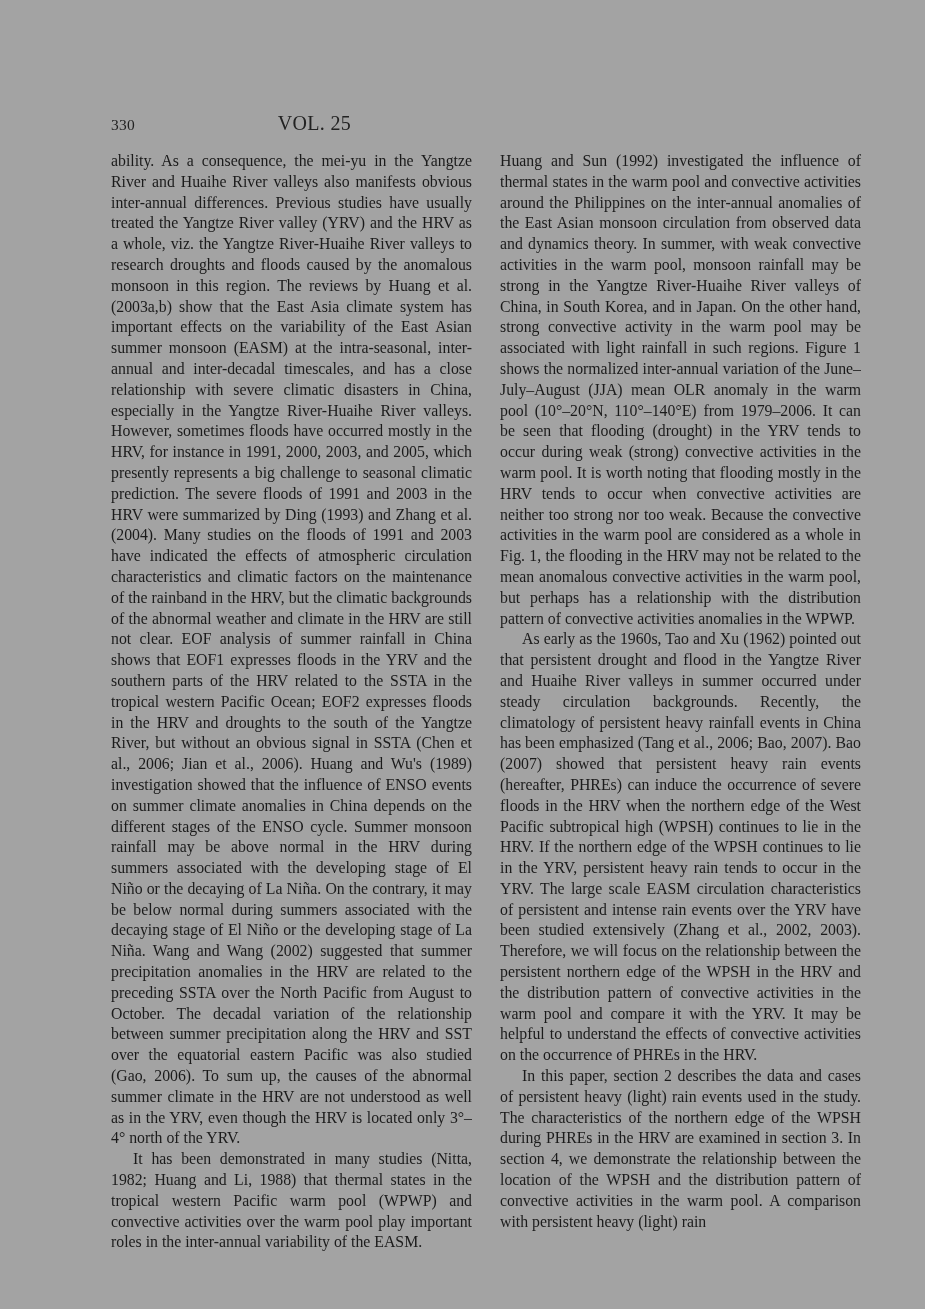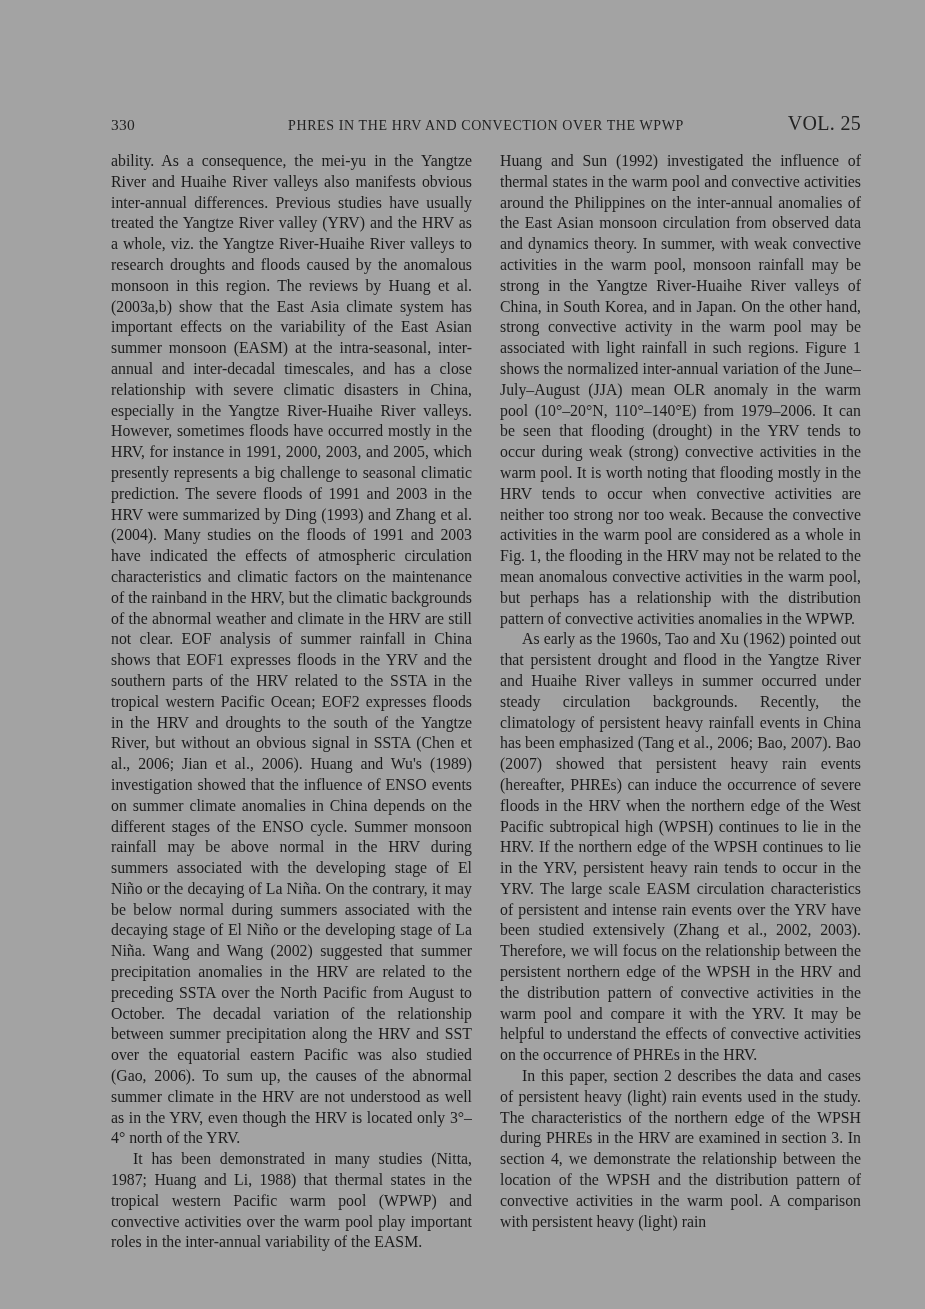--- a/index.html
+++ b/index.html
@@ -69,28 +69,27 @@
     font-family: Liberation Serif, serif;
   }
 </style>
 </head>
 <body>
 
 <div class="page">
 
   <div class="running-header">
     <span class="pagenum">330</span>
-    <span class="rtitle">PHRES IN THE HRV AND CONVECTION OVER THE WPWP</span>
     <span class="vol">VOL. 25</span>
   </div>
 
   <div class="columns">
     <div class="col">
       <p class="noindent">ability. As a consequence, the mei-yu in the Yangtze River and Huaihe River valleys also manifests obvious inter-annual differences. Previous studies have usually treated the Yangtze River valley (YRV) and the HRV as a whole, viz. the Yangtze River-Huaihe River valleys to research droughts and floods caused by the anomalous monsoon in this region. The reviews by Huang et al. (2003a,b) show that the East Asia climate system has important effects on the variability of the East Asian summer monsoon (EASM) at the intra-seasonal, inter-annual and inter-decadal timescales, and has a close relationship with severe climatic disasters in China, especially in the Yangtze River-Huaihe River valleys. However, sometimes floods have occurred mostly in the HRV, for instance in 1991, 2000, 2003, and 2005, which presently represents a big challenge to seasonal climatic prediction. The severe floods of 1991 and 2003 in the HRV were summarized by Ding (1993) and Zhang et al. (2004). Many studies on the floods of 1991 and 2003 have indicated the effects of atmospheric circulation characteristics and climatic factors on the maintenance of the rainband in the HRV, but the climatic backgrounds of the abnormal weather and climate in the HRV are still not clear. EOF analysis of summer rainfall in China shows that EOF1 expresses floods in the YRV and the southern parts of the HRV related to the SSTA in the tropical western Pacific Ocean; EOF2 expresses floods in the HRV and droughts to the south of the Yangtze River, but without an obvious signal in SSTA (Chen et al., 2006; Jian et al., 2006). Huang and Wu's (1989) investigation showed that the influence of ENSO events on summer climate anomalies in China depends on the different stages of the ENSO cycle. Summer monsoon rainfall may be above normal in the HRV during summers associated with the developing stage of El Niño or the decaying of La Niña. On the contrary, it may be below normal during summers associated with the decaying stage of El Niño or the developing stage of La Niña. Wang and Wang (2002) suggested that summer precipitation anomalies in the HRV are related to the preceding SSTA over the North Pacific from August to October. The decadal variation of the relationship between summer precipitation along the HRV and SST over the equatorial eastern Pacific was also studied (Gao, 2006). To sum up, the causes of the abnormal summer climate in the HRV are not understood as well as in the YRV, even though the HRV is located only 3°–4° north of the YRV.</p>
-      <p class="indent">It has been demonstrated in many studies (Nitta, 1987; Huang and Li, 1988) that thermal states in the tropical western Pacific warm pool (WPWP) and convective activities over the warm pool play important roles in the inter-annual variability of the EASM.</p>
+      <p class="indent">It has been demonstrated in many studies (Nitta, 1982; Huang and Li, 1988) that thermal states in the tropical western Pacific warm pool (WPWP) and convective activities over the warm pool play important roles in the inter-annual variability of the EASM.</p>
     </div>
     <div class="col">
       <p class="noindent">Huang and Sun (1992) investigated the influence of thermal states in the warm pool and convective activities around the Philippines on the inter-annual anomalies of the East Asian monsoon circulation from observed data and dynamics theory. In summer, with weak convective activities in the warm pool, monsoon rainfall may be strong in the Yangtze River-Huaihe River valleys of China, in South Korea, and in Japan. On the other hand, strong convective activity in the warm pool may be associated with light rainfall in such regions. Figure 1 shows the normalized inter-annual variation of the June–July–August (JJA) mean OLR anomaly in the warm pool (10°–20°N, 110°–140°E) from 1979–2006. It can be seen that flooding (drought) in the YRV tends to occur during weak (strong) convective activities in the warm pool. It is worth noting that flooding mostly in the HRV tends to occur when convective activities are neither too strong nor too weak. Because the convective activities in the warm pool are considered as a whole in Fig. 1, the flooding in the HRV may not be related to the mean anomalous convective activities in the warm pool, but perhaps has a relationship with the distribution pattern of convective activities anomalies in the WPWP.</p>
       <p class="indent">As early as the 1960s, Tao and Xu (1962) pointed out that persistent drought and flood in the Yangtze River and Huaihe River valleys in summer occurred under steady circulation backgrounds. Recently, the climatology of persistent heavy rainfall events in China has been emphasized (Tang et al., 2006; Bao, 2007). Bao (2007) showed that persistent heavy rain events (hereafter, PHREs) can induce the occurrence of severe floods in the HRV when the northern edge of the West Pacific subtropical high (WPSH) continues to lie in the HRV. If the northern edge of the WPSH continues to lie in the YRV, persistent heavy rain tends to occur in the YRV. The large scale EASM circulation characteristics of persistent and intense rain events over the YRV have been studied extensively (Zhang et al., 2002, 2003). Therefore, we will focus on the relationship between the persistent northern edge of the WPSH in the HRV and the distribution pattern of convective activities in the warm pool and compare it with the YRV. It may be helpful to understand the effects of convective activities on the occurrence of PHREs in the HRV.</p>
       <p class="indent">In this paper, section 2 describes the data and cases of persistent heavy (light) rain events used in the study. The characteristics of the northern edge of the WPSH during PHREs in the HRV are examined in section 3. In section 4, we demonstrate the relationship between the location of the WPSH and the distribution pattern of convective activities in the warm pool. A comparison with persistent heavy (light) rain</p>
     </div>
   </div>
 
 </div>
 

